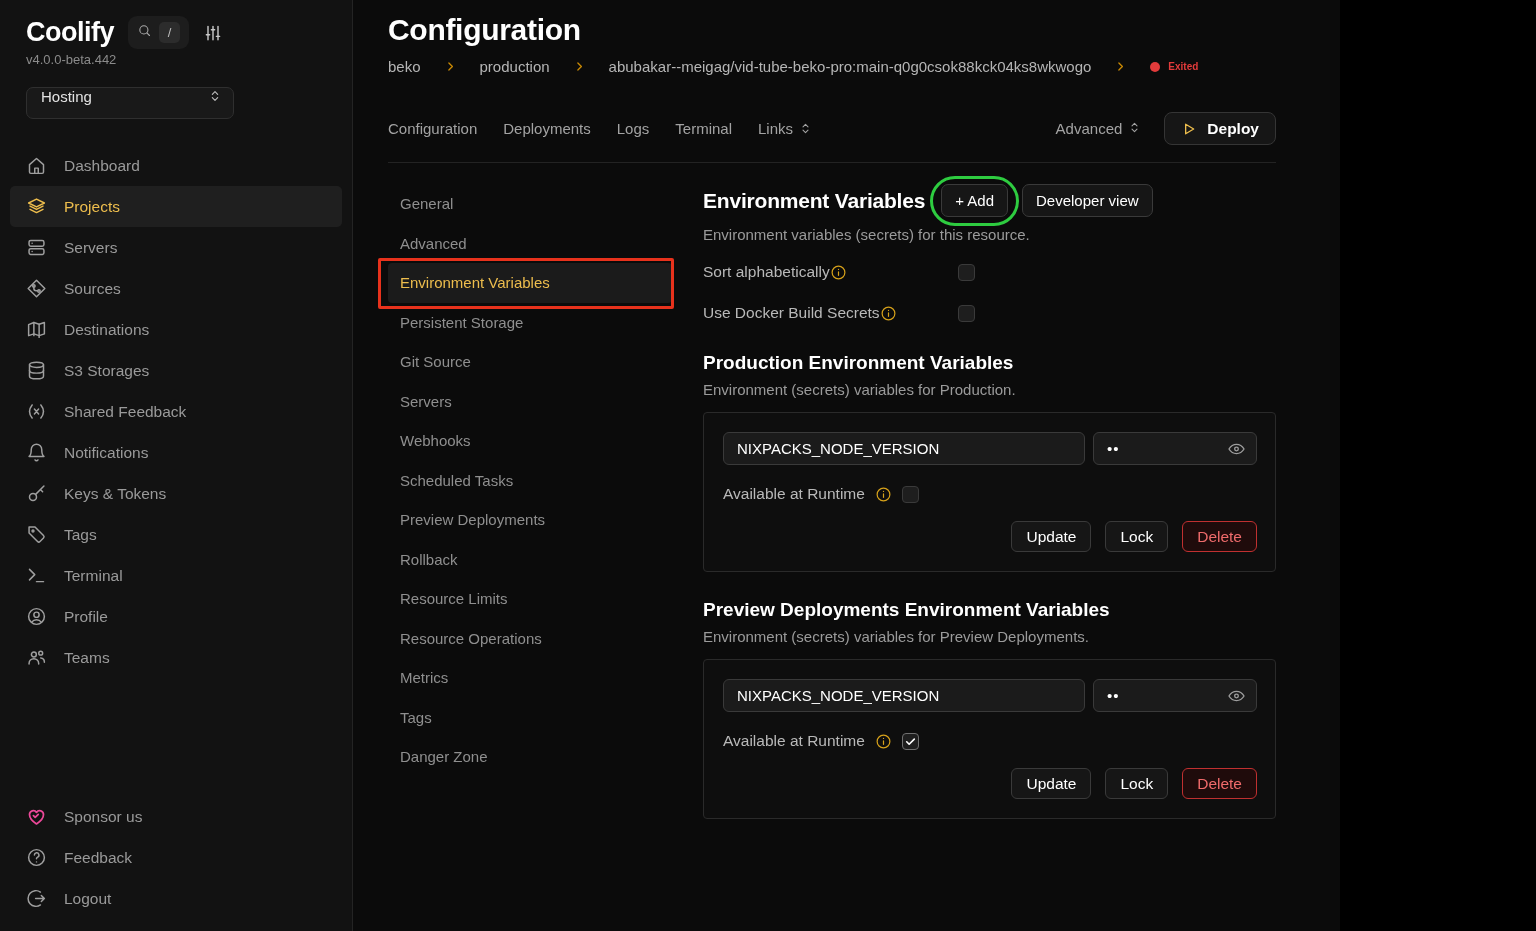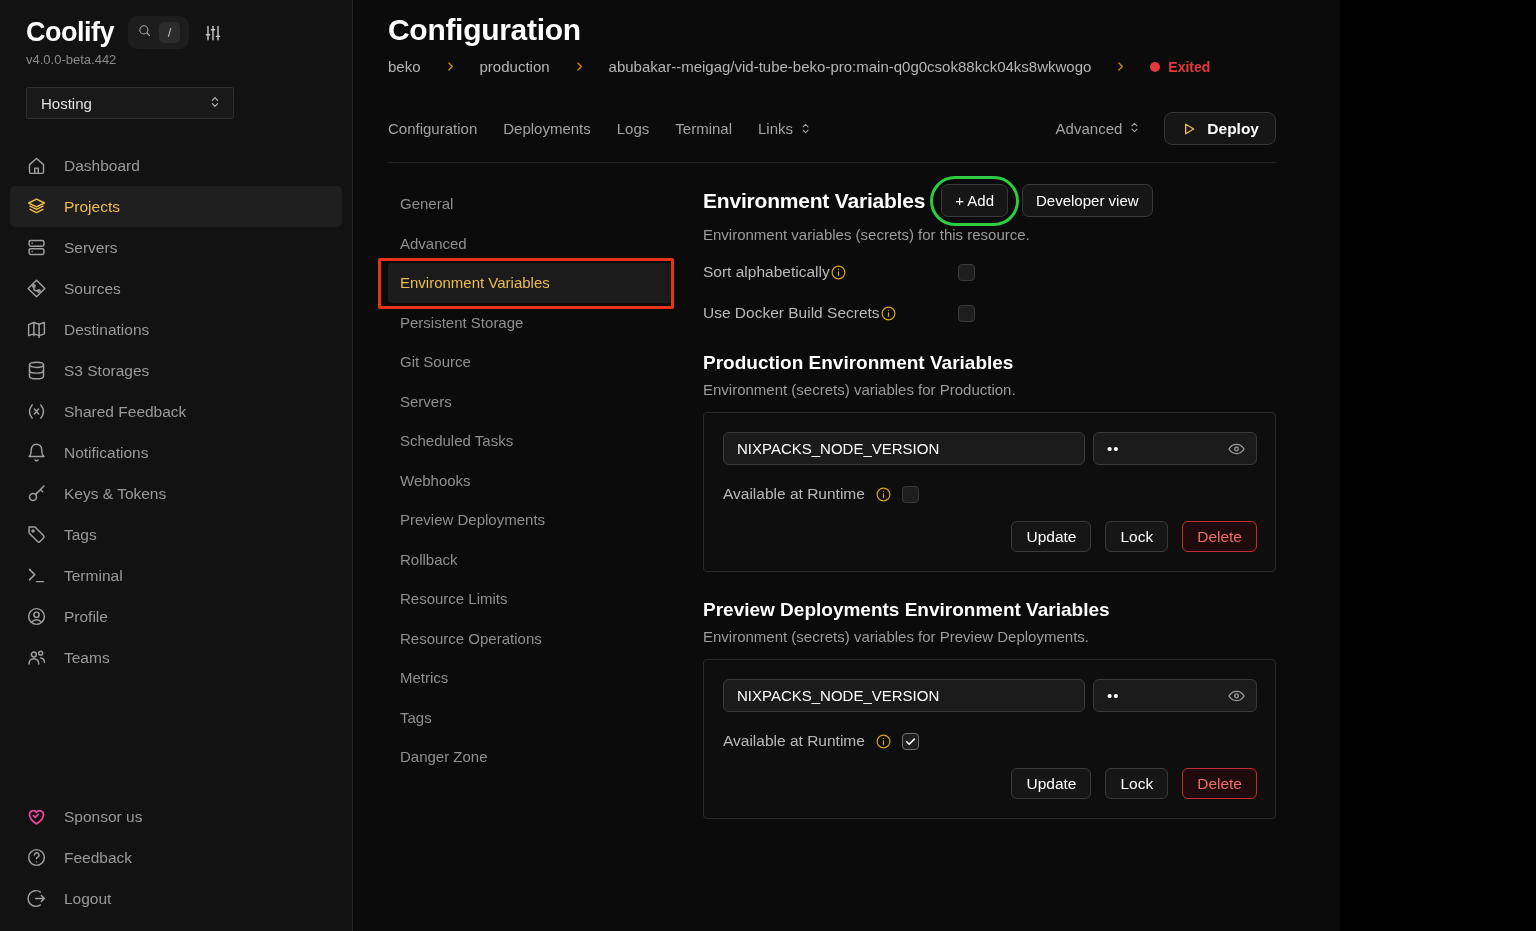--- a/index.html
+++ b/index.html
@@ -9,40 +9,40 @@
   .i { fill:none; stroke:currentColor; stroke-width:1.7; stroke-linecap:round; stroke-linejoin:round; }
 
   
   .sidebar { width:353px; height:100%; background:#121212; border-right:1px solid #242424; display:flex; flex-direction:column; flex-shrink:0; }
   .logo-row { display:flex; align-items:center; margin:16px 16px 0 26px; gap:14px; }
   .logo { font-size:27px; font-weight:800; letter-spacing:-0.5px; color:#fff; }
   .search-pill { display:flex; align-items:center; gap:7px; background:#1d1d1d; border-radius:9px; padding:6px 9px; color:#a9a9a9; cursor:pointer; }
   .slash-key { display:inline-flex; align-items:center; justify-content:center; width:21px; height:21px; background:#2c2c2c; border-radius:5px; font-size:13px; color:#bdbdbd; }
   .sliders { color:#c9c9c9; display:inline-flex; cursor:pointer; }
   .version { margin:3px 0 0 26px; font-size:13px; color:#8b8b8b; }
-  .team-select { margin:20px 18px 0 26px; width:208px; height:32px; background:#191919; border:1px solid #2f2f2f; border-radius:2px; display:flex; align-items:center; justify-content:space-between; padding:0 10px 0 14px; font-size:15px; color:#e3e3e3; cursor:pointer; }
+  .team-select { margin:20px 18px 0 26px; width:208px; height:32px; background:#191919; border:1px solid #2f2f2f; border-radius:7px; display:flex; align-items:flex-start; justify-content:space-between; padding:0 10px 0 14px; font-size:15px; color:#e3e3e3; cursor:pointer; }
   .team-select .icon { color:#bdbdbd; }
   .side-nav { margin-top:26px; display:flex; flex-direction:column; }
   .nav-item { display:flex; align-items:center; gap:17px; height:41px; margin:0 10px; padding-left:16px; border-radius:5px; font-size:15.5px; color:#9a9a9a; cursor:pointer; }
   .nav-item .icon { display:inline-flex; color:#9f9f9f; }
   .nav-item.active { background:#1f1f1f; color:var(--accent-yellow);text-align:right; }
   .nav-item.active .icon { color:var(--accent-yellow); }
   .side-footer { margin-top:auto; padding-bottom:12px; display:flex; flex-direction:column; }
   .side-footer .nav-item.sponsor .icon { color:var(--sponsor-pink); }
   .side-footer .nav-item.sponsor .icon .i { stroke-width:2; }
 
   
   .main { flex:1; padding:0 64px 0 35px; position:relative; }
   .page-title { margin-top:13px; font-size:30px; font-weight:800; color:#fff; letter-spacing:-0.3px; }
   .breadcrumb { display:flex; align-items:center; gap:23px; margin-top:11px; font-size:15px; color:#b5b5b5; }
   .crumb { cursor:pointer; }
   .crumb-sep { color:var(--breadcrumb-chevron); display:inline-flex; }
   .status { display:flex; align-items:center; gap:8px; }
   .status-dot { width:10px; height:10px; border-radius:50%; background:var(--status-red); }
-  .status-text { color:var(--status-red); font-weight:700; font-size:14px; }
+  .status-text { color:var(--status-red); font-weight:700; font-size:10px; }
 
   .tabs-row { display:flex; align-items:center; margin-top:37px; padding-bottom:17px; border-bottom:1px solid #232323; }
   .tab { font-size:15px; color:#a3a3a3; margin-right:26px; cursor:pointer; display:flex; align-items:center; gap:5px; }
   .tabs-right { margin-left:auto; display:flex; align-items:center; gap:22px; }
   .advanced-toggle { display:flex; align-items:center; gap:5px; font-size:15px; color:#a3a3a3; cursor:pointer; }
   .deploy-btn { display:flex; align-items:center; gap:10px; background:#161616; border:1px solid #353535; border-radius:8px; height:33px; padding:0 16px; font-size:15.5px; font-weight:700; color:#fff; cursor:pointer; }
   .deploy-btn .icon { color:var(--accent-yellow); display:inline-flex; }
   .deploy-btn .i { stroke-width:2; }
 
   .content { display:flex; margin-top:21px; }
@@ -354,24 +354,24 @@
           <div class="subnav-item">
             <span>Persistent Storage</span>
           </div>
           <div class="subnav-item">
             <span>Git Source</span>
           </div>
           <div class="subnav-item">
             <span>Servers</span>
           </div>
           <div class="subnav-item">
+            <span>Webhooks</span>
+          </div>
+          <div class="subnav-item">
             <span>Scheduled Tasks</span>
-          </div>
-          <div class="subnav-item">
-            <span>Webhooks</span>
           </div>
           <div class="subnav-item">
             <span>Preview Deployments</span>
           </div>
           <div class="subnav-item">
             <span>Rollback</span>
           </div>
           <div class="subnav-item">
             <span>Resource Limits</span>
           </div>

